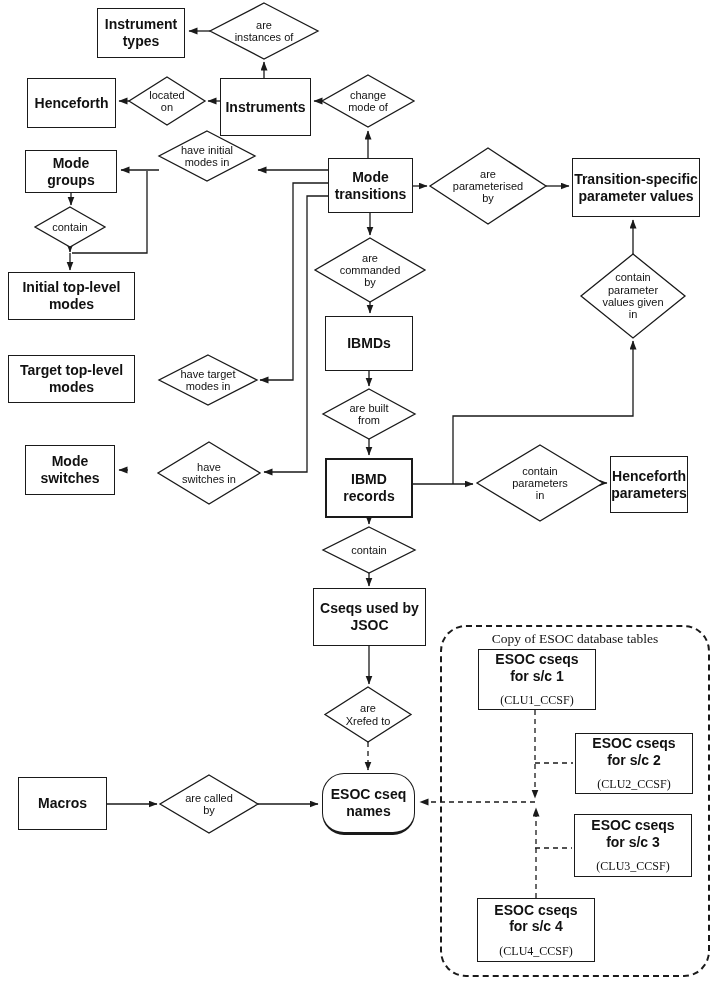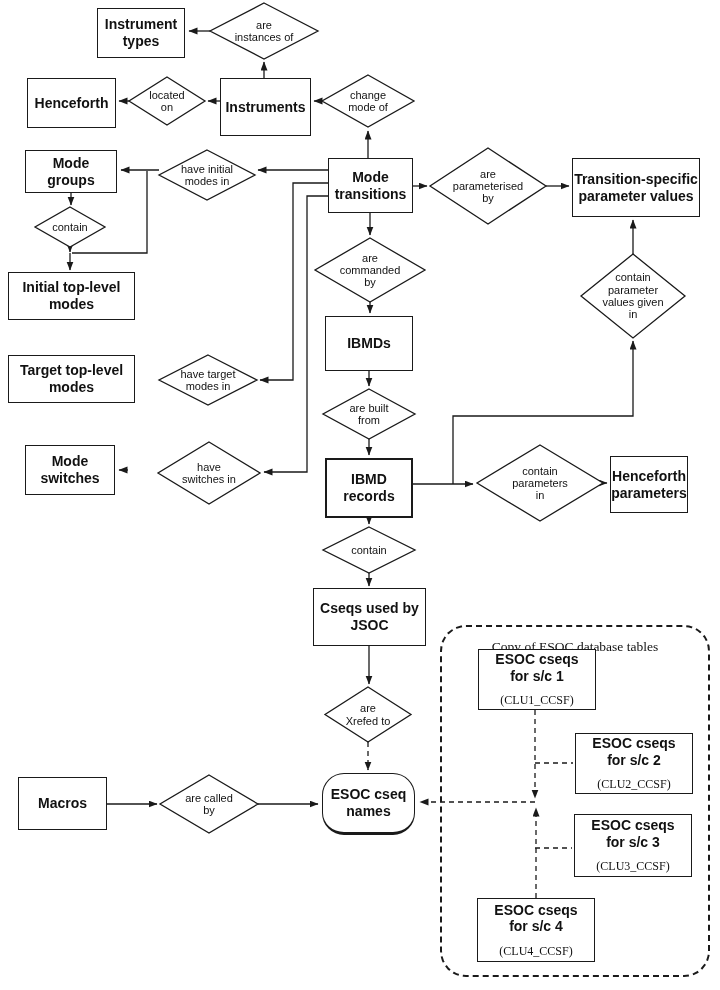--- a/index.html
+++ b/index.html
@@ -14,21 +14,21 @@
   .sublabel{font-size:12px;line-height:1.15;margin-top:10px;}
   .serif{font-family:"Liberation Serif", serif;}
   .diamond{position:absolute;z-index:3;}
   .diamond svg{position:absolute;left:0;top:0;width:100%;height:100%;overflow:visible;display:block;}
   .diamond polygon{fill:#fff;stroke:#1a1a1a;stroke-width:1.3;vector-effect:non-scaling-stroke;}
   .dlabel{position:absolute;left:0;top:0;right:0;bottom:0;display:flex;align-items:center;
           justify-content:center;text-align:center;white-space:pre-line;
           font-size:11px;line-height:1.12;}
   .group-frame{position:absolute;border:2px dashed #1a1a1a;border-radius:26px;
                box-sizing:border-box;z-index:1;}
-  .group-label{display:block;text-align:center;margin-top:12px;font-size:13.5px;}
+  .group-label{display:block;text-align:center;margin-top:4px;font-size:13.5px;}
   #connectors{position:absolute;left:0;top:0;z-index:2;}
   #connectors line,#connectors polyline{fill:none;stroke:#1a1a1a;stroke-width:1.3;}
   #connectors .dash{stroke-dasharray:5,4;}
 </style>
 </head>
 <body>
 
 <div id="stage">
 
   <div class="group-frame" style="left:440px;top:625px;width:270px;height:352px">
@@ -170,21 +170,21 @@
     <span class="dlabel">located
 on</span>
     </div>
   <div class="diamond" style="left:322px;top:75px;width:92px;height:52px">
     <svg viewBox="0 0 100 100" preserveAspectRatio="none">
         <polygon points="50,0 100,50 50,100 0,50"></polygon>
       </svg>
     <span class="dlabel">change
 mode of</span>
     </div>
-  <div class="diamond" style="left:159px;top:150px;width:96px;height:50px">
+  <div class="diamond" style="left:159px;top:131px;width:96px;height:50px">
     <svg viewBox="0 0 100 100" preserveAspectRatio="none">
         <polygon points="50,0 100,50 50,100 0,50"></polygon>
       </svg>
     <span class="dlabel">have initial
 modes in</span>
     </div>
   <div class="diamond" style="left:35px;top:207px;width:70px;height:40px">
     <svg viewBox="0 0 100 100" preserveAspectRatio="none">
         <polygon points="50,0 100,50 50,100 0,50"></polygon>
       </svg>

